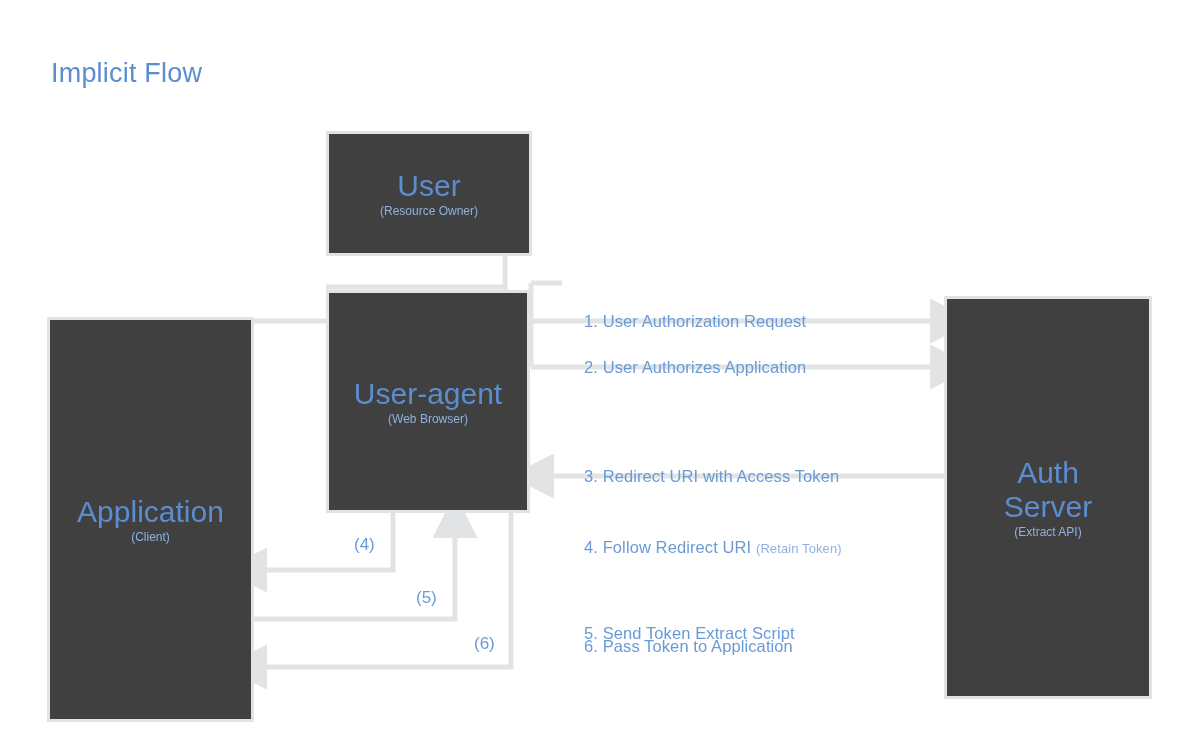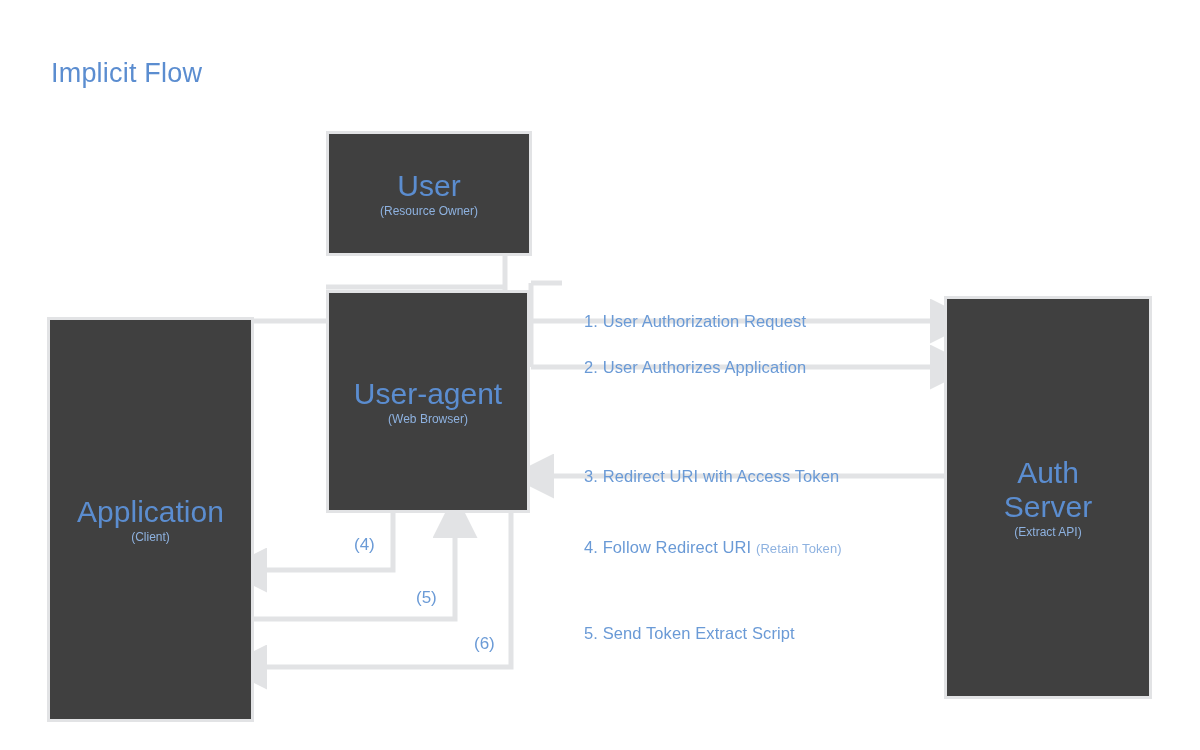--- a/index.html
+++ b/index.html
@@ -164,18 +164,22 @@
     <span>4.</span>
     <span>Follow Redirect URI</span>
     <span class="paren">(Retain Token)</span>
   </div>
 
   <div class="step-label" style="left:584px; top:624px;">
     <span>5.</span>
     <span>Send Token Extract Script</span>
   </div>
 
+  <div class="step-label" style="left:584px; top:637px;">
+    <span>6.</span>
+    <span>Pass Token to Application</span>
+  </div>
 
   <div class="conn-label" style="left:354px; top:535px;">(4)</div>
   <div class="conn-label" style="left:416px; top:588px;">(5)</div>
   <div class="conn-label" style="left:474px; top:634px;">(6)</div>
 
 </div>
 
 </body></html>

